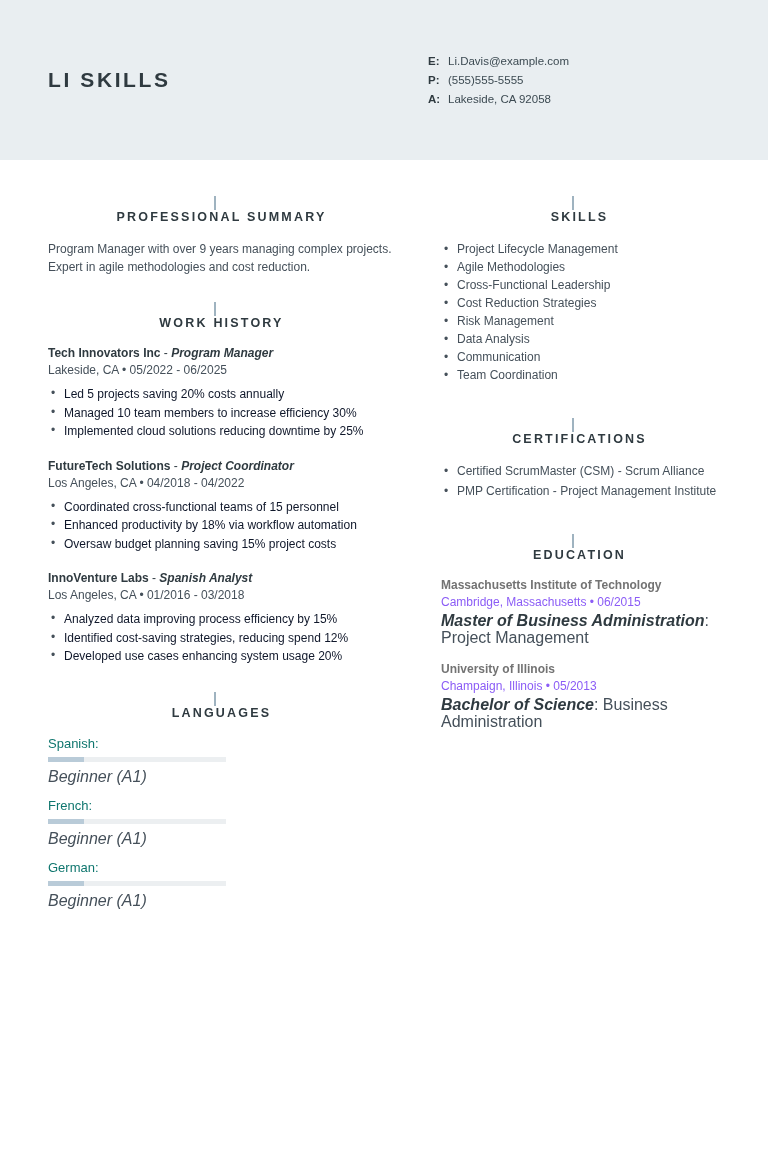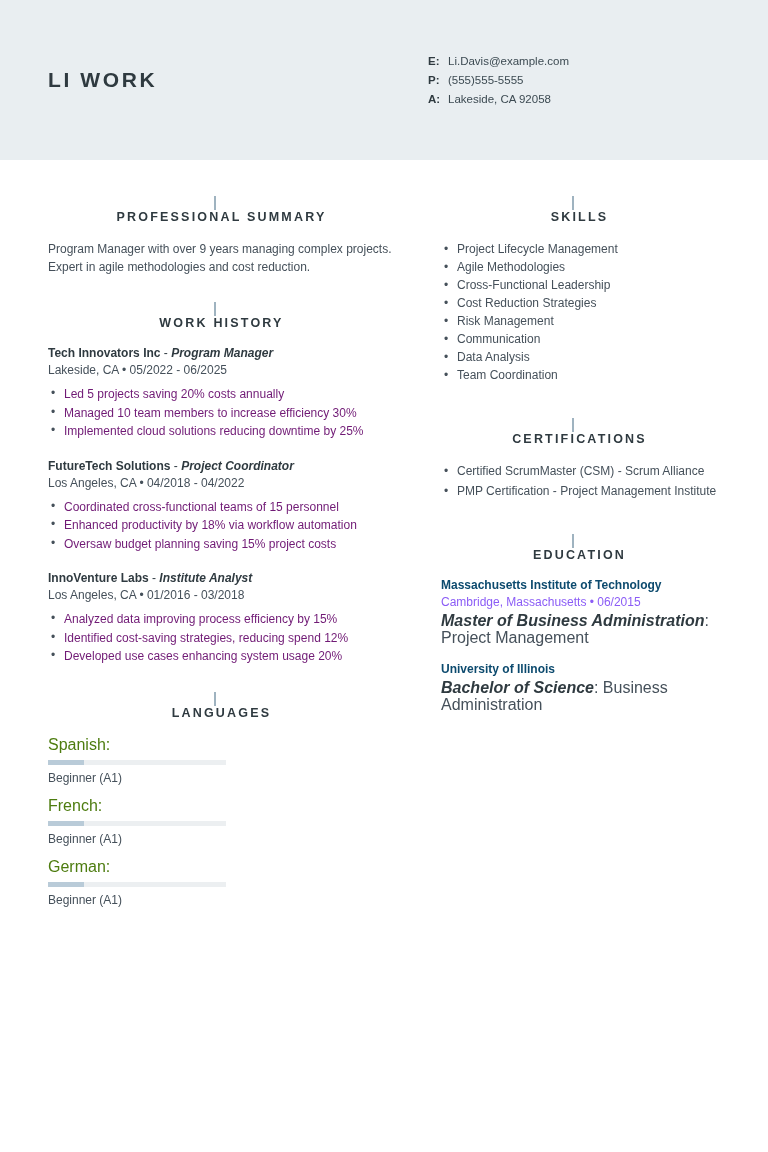--- a/index.html
+++ b/index.html
@@ -110,21 +110,21 @@
   }
   ul.bullets {
     list-style: none;
     margin: 0;
     padding: 0;
   }
   ul.bullets li {
     position: relative;
     font-size: 12px;
     line-height: 17.5px;
-    color: #701a75;
+    color: #0f172a;
     padding-left: 16px;
     margin-bottom: 1px;
   }
   ul.bullets li::before {
     content: "•";
     position: absolute;
     left: 3px;
     top: -1px;
     color: #45505a;
     font-size: 12px;
@@ -133,38 +133,39 @@
   
   .lang-grid {
     display: flex;
     flex-wrap: wrap;
   }
   .lang-item {
     width: 196px;
     margin-bottom: 12px;
   }
   .lang-name {
-    font-size: 16px;
-    color: #4d7c0f;
+    font-size: 13px;
+    color: #0f766e;
     margin-bottom: 6px;
   }
   .lang-track {
     height: 5px;
     width: 178px;
     background: #eceff1;
     position: relative;
     margin-bottom: 6px;
   }
   .lang-fill {
     height: 5px;
     background: #b9cbd8;
   }
   .lang-level {
-    font-size: 12px;
-    color: #45505a;
+    font-size: 16px;
+    color: #45505a;
+    font-style: italic;
   }
 
   
   .skill-list, .cert-list {
     list-style: none;
     margin: 0;
     padding: 0;
   }
   .skill-list li, .cert-list li {
     position: relative;
@@ -179,21 +180,21 @@
     content: "•";
     position: absolute;
     left: 3px;
     top: 0px;
   }
 
   .edu-item { margin-bottom: 16px; }
   .edu-school {
     font-size: 12px;
     font-weight: bold;
-    color: #0c4a6e;
+    color: #737373;
     margin-bottom: 3px;
   }
   .edu-loc {
     font-size: 12px;
     color: #8b5cf6;
     margin-bottom: 3px;
   }
   .edu-degree {
     font-size: 16px;
     color: #45505a;
@@ -202,21 +203,21 @@
   .edu-degree i {
     font-style: italic;
     font-weight: bold;
     color: #2f3a40;
   }
 </style>
 </head>
 <body>
 
 <div class="header">
-  <div class="header-name">LI WORK</div>
+  <div class="header-name">LI SKILLS</div>
   <div class="contact-block">
     <div class="contact-row">
       <span class="contact-key">E:</span>
       <span class="contact-val">Li.Davis@example.com</span>
     </div>
     <div class="contact-row">
       <span class="contact-key">P:</span>
       <span class="contact-val">(555)555-5555</span>
     </div>
     <div class="contact-row">
@@ -263,21 +264,21 @@
         <div class="job-meta">Los Angeles, CA  •  04/2018 - 04/2022</div>
         <ul class="bullets">
           <li>Coordinated cross-functional teams of 15 personnel</li>
           <li>Enhanced productivity by 18% via workflow automation</li>
           <li>Oversaw budget planning saving 15% project costs</li>
         </ul>
       </div>
 
       <div class="job">
         <div class="job-title">
-          <b>InnoVenture Labs</b><span> - </span><i>Institute Analyst</i>
+          <b>InnoVenture Labs</b><span> - </span><i>Spanish Analyst</i>
         </div>
         <div class="job-meta">Los Angeles, CA  •  01/2016 - 03/2018</div>
         <ul class="bullets">
           <li>Analyzed data improving process efficiency by 15%</li>
           <li>Identified cost-saving strategies, reducing spend 12%</li>
           <li>Developed use cases enhancing system usage 20%</li>
         </ul>
       </div>
     </div>
 
@@ -319,22 +320,22 @@
       <div class="section-title">
         <span class="section-bar"></span>
         <span>SKILLS</span>
       </div>
       <ul class="skill-list">
         <li>Project Lifecycle Management</li>
         <li>Agile Methodologies</li>
         <li>Cross-Functional Leadership</li>
         <li>Cost Reduction Strategies</li>
         <li>Risk Management</li>
+        <li>Data Analysis</li>
         <li>Communication</li>
-        <li>Data Analysis</li>
         <li>Team Coordination</li>
       </ul>
     </div>
 
     <div class="section" style="margin-top:34px;">
       <div class="section-title">
         <span class="section-bar"></span>
         <span>CERTIFICATIONS</span>
       </div>
       <ul class="cert-list">
@@ -352,20 +353,21 @@
       <div class="edu-item">
         <div class="edu-school">Massachusetts Institute of Technology</div>
         <div class="edu-loc">Cambridge, Massachusetts  •  06/2015</div>
         <div class="edu-degree">
           <i>Master of Business Administration</i><span>: Project Management</span>
         </div>
       </div>
 
       <div class="edu-item">
         <div class="edu-school">University of Illinois</div>
+        <div class="edu-loc">Champaign, Illinois  •  05/2013</div>
         <div class="edu-degree">
           <i>Bachelor of Science</i><span>: Business Administration</span>
         </div>
       </div>
     </div>
 
   </div>
 </div>
 
 </body></html>

